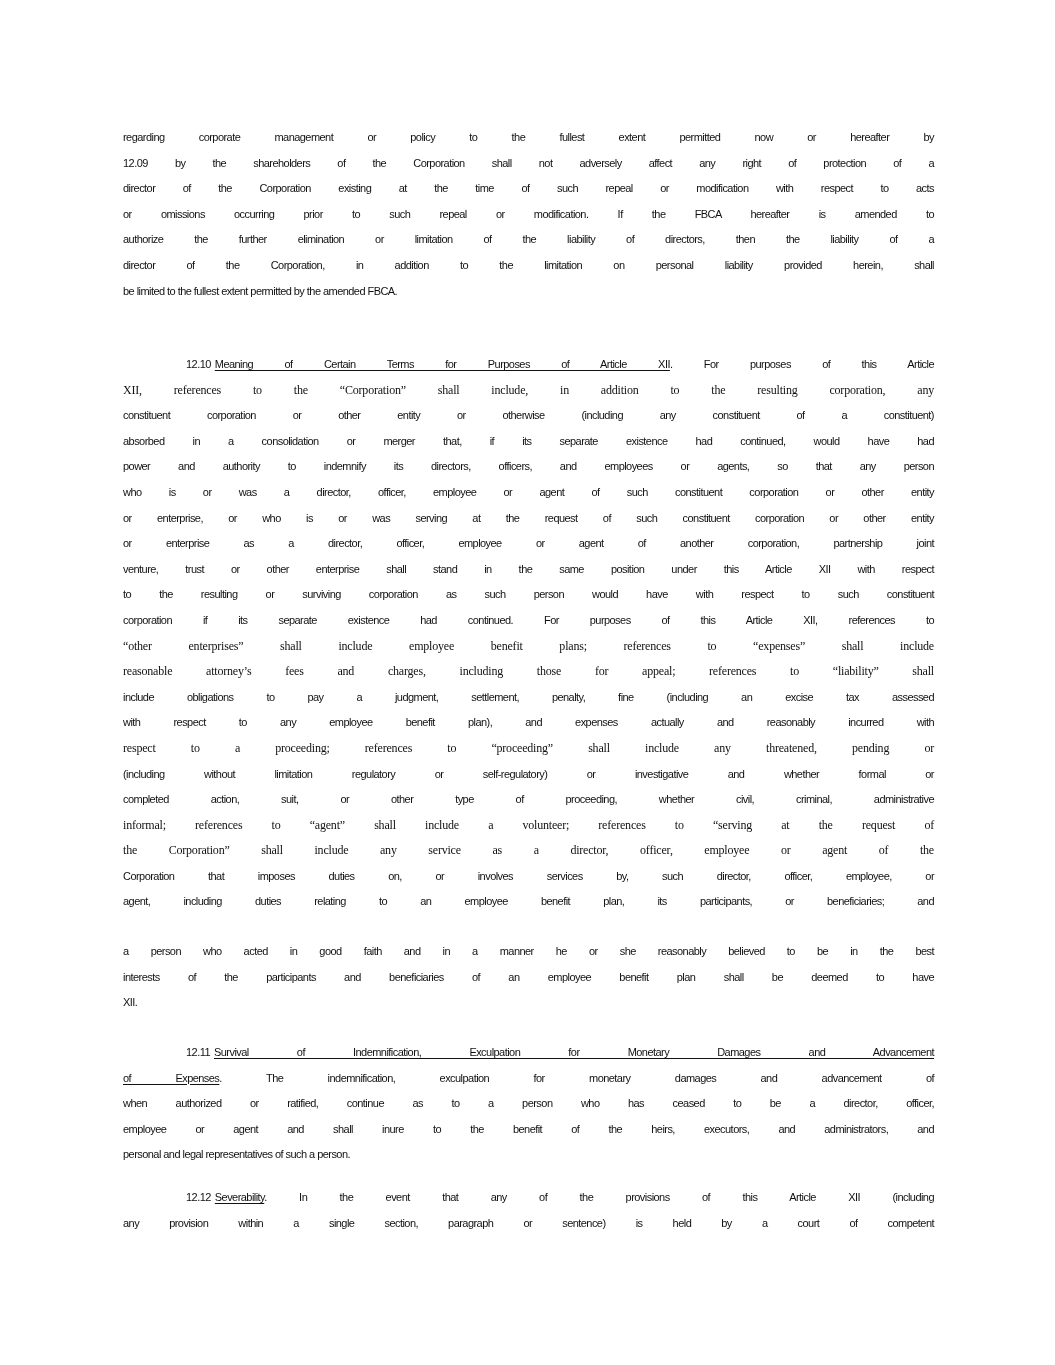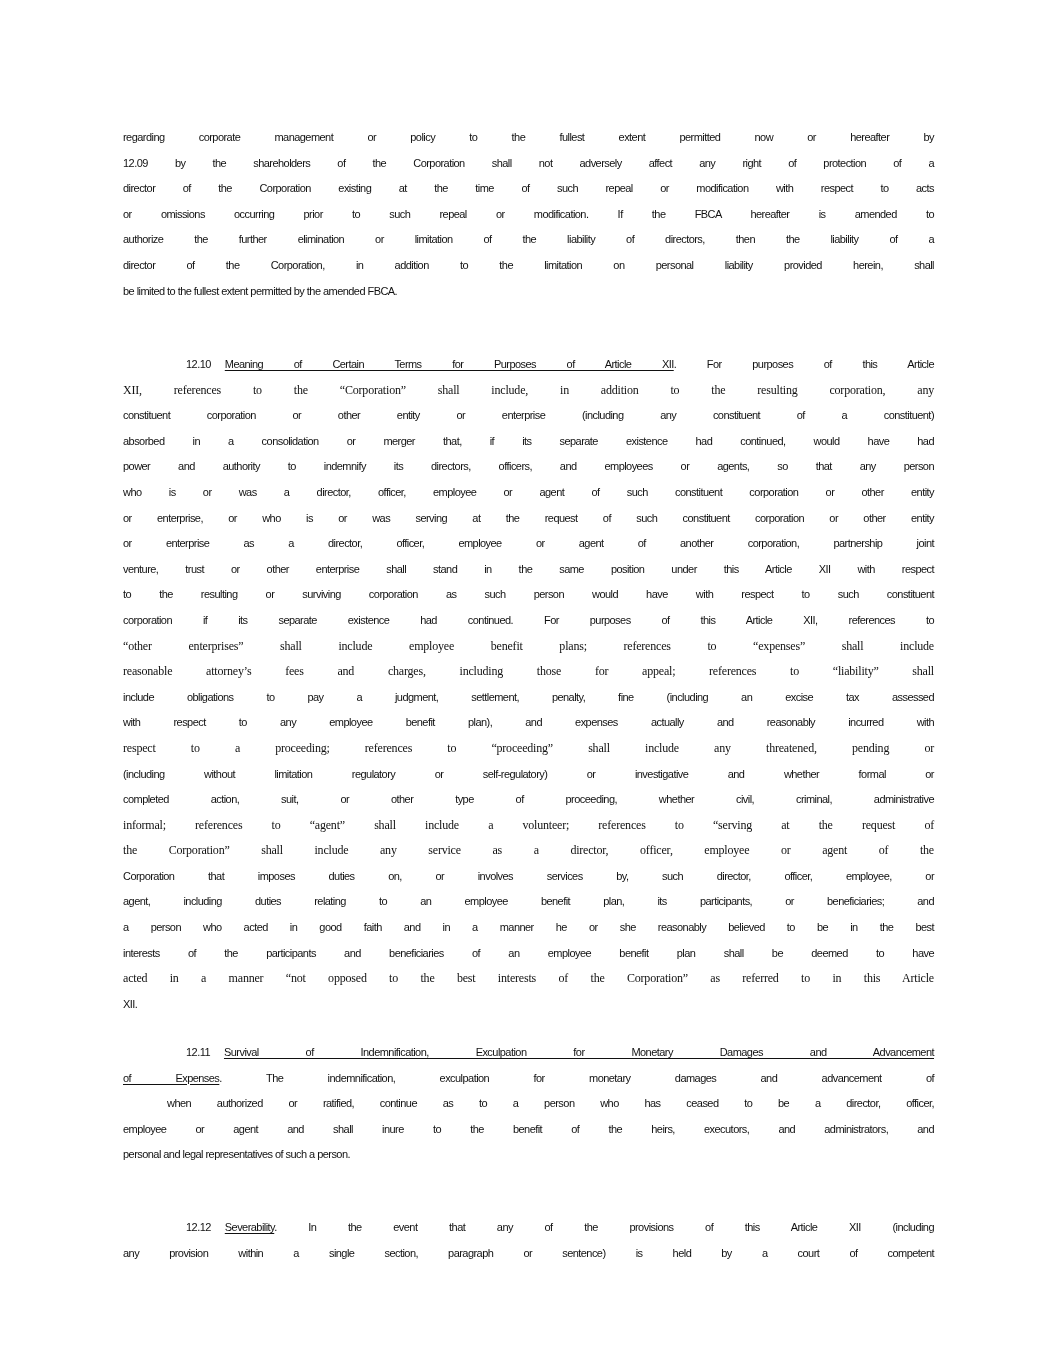--- a/index.html
+++ b/index.html
@@ -11,75 +11,74 @@
   .text-block { position: absolute; left: 123px; width: 811px; }
   .line {
     display: block; height: 25.6px; line-height: 25.6px;
     font-family: Liberation Sans, sans-serif;
     font-size: 11px; white-space: nowrap; text-align: justify;
     text-align-last: justify; letter-spacing: -0.55px;
     transform-origin: left center;
   }
   .line.last { text-align-last: left; }
   .line.serif { font-family: "Liberation Serif", serif; font-size: 12px; letter-spacing: -0.2px; }
-  .sec-num { display: inline-block; margin-left: 63px; margin-right: 14px; }
+  .sec-num { display: inline-block; margin-left: 63px; margin-right: 4px; }
   .heading { text-decoration: underline; text-underline-offset: 2px; }
   #p1 { top: 125px; }
   #p2 { top: 352px; }
   #p3 { top: 1040px; }
-  #p4 { top: 1215px; }
+  #p4 { top: 1185px; }
 </style>
 </head>
 <body>
 
 <div class="page">
 
   <div class="text-block" id="p1">
     <span class="line" style="display: block;">regarding corporate management or policy to the fullest extent permitted now or hereafter by</span>
     <span class="line" style="display: block;">12.09 by the shareholders of the Corporation shall not adversely affect any right of protection of a</span>
     <span class="line" style="display: block;">director of the Corporation existing at the time of such repeal or modification with respect to acts</span>
     <span class="line" style="display: block;">or omissions occurring prior to such repeal or modification. If the FBCA hereafter is amended to</span>
     <span class="line" style="display: block;">authorize the further elimination or limitation of the liability of directors, then the liability of a</span>
     <span class="line" style="display: block;">director of the Corporation, in addition to the limitation on personal liability provided herein, shall</span>
     <span class="line last" style="display: block;">be limited to the fullest extent permitted by the amended FBCA.</span>
   </div>
 
   <div class="text-block" id="p2">
     <span class="line" style="display: block;"><span class="sec-num">12.10</span><span class="heading">Meaning of Certain Terms for Purposes of Article XII</span><span>. For purposes of this Article</span></span>
     <span class="line serif" style="display: block;">XII, references to the “Corporation” shall include, in addition to the resulting corporation, any</span>
-    <span class="line" style="display: block;">constituent corporation or other entity or enterprise (including any constituent of a constituent)</span>
+    <span class="line" style="display: block;">constituent corporation or other entity or otherwise (including any constituent of a constituent)</span>
     <span class="line" style="display: block;">absorbed in a consolidation or merger that, if its separate existence had continued, would have had</span>
     <span class="line" style="display: block;">power and authority to indemnify its directors, officers, and employees or agents, so that any person</span>
     <span class="line" style="display: block;">who is or was a director, officer, employee or agent of such constituent corporation or other entity</span>
     <span class="line" style="display: block;">or enterprise, or who is or was serving at the request of such constituent corporation or other entity</span>
     <span class="line" style="display: block;">or enterprise as a director, officer, employee or agent of another corporation, partnership joint</span>
     <span class="line" style="display: block;">venture, trust or other enterprise shall stand in the same position under this Article XII with respect</span>
     <span class="line" style="display: block;">to the resulting or surviving corporation as such person would have with respect to such constituent</span>
     <span class="line" style="display: block;">corporation if its separate existence had continued. For purposes of this Article XII, references to</span>
     <span class="line serif" style="display: block;">“other enterprises” shall include employee benefit plans; references to “expenses” shall include</span>
     <span class="line serif" style="display: block;">reasonable attorney’s fees and charges, including those for appeal; references to “liability” shall</span>
     <span class="line" style="display: block;">include obligations to pay a judgment, settlement, penalty, fine (including an excise tax assessed</span>
     <span class="line" style="display: block;">with respect to any employee benefit plan), and expenses actually and reasonably incurred with</span>
     <span class="line serif" style="display: block;">respect to a proceeding; references to “proceeding” shall include any threatened, pending or</span>
     <span class="line" style="display: block;">(including without limitation regulatory or self-regulatory) or investigative and whether formal or</span>
     <span class="line" style="display: block;">completed action, suit, or other type of proceeding, whether civil, criminal, administrative</span>
     <span class="line serif" style="display: block;">informal; references to “agent” shall include a volunteer; references to “serving at the request of</span>
     <span class="line serif" style="display: block;">the Corporation” shall include any service as a director, officer, employee or agent of the</span>
     <span class="line" style="display: block;">Corporation that imposes duties on, or involves services by, such director, officer, employee, or</span>
     <span class="line" style="display: block;">agent, including duties relating to an employee benefit plan, its participants, or beneficiaries; and</span>
-    <span class="line" style="display: block;">a person who acted in good faith and in a manner he or she reasonably believed to be in the best</span>
+    <span class="line" style="display: block; margin-top: 24px;">a person who acted in good faith and in a manner he or she reasonably believed to be in the best</span>
     <span class="line" style="display: block;">interests of the participants and beneficiaries of an employee benefit plan shall be deemed to have</span>
-    <span class="line serif" style="display: block;">acted in a manner “not opposed to the best interests of the Corporation” as referred to in this Article</span>
     <span class="line last" style="display: block;">XII.</span>
   </div>
 
   <div class="text-block" id="p3">
     <span class="line" style="display: block;"><span class="sec-num">12.11</span><span class="heading">Survival of Indemnification, Exculpation for Monetary Damages and Advancement</span></span>
     <span class="line" style="display: block;"><span class="heading">of Expenses</span><span>. The indemnification, exculpation for monetary damages and advancement of</span></span>
-    <span class="line" style="display: block; margin-left: 44px;">when authorized or ratified, continue as to a person who has ceased to be a director, officer,</span>
+    <span class="line" style="display: block;">when authorized or ratified, continue as to a person who has ceased to be a director, officer,</span>
     <span class="line" style="display: block;">employee or agent and shall inure to the benefit of the heirs, executors, and administrators, and</span>
     <span class="line last" style="display: block;">personal and legal representatives of such a person.</span>
   </div>
 
   <div class="text-block" id="p4">
     <span class="line" style="display: block;"><span class="sec-num">12.12</span><span class="heading">Severability</span><span>. In the event that any of the provisions of this Article XII (including</span></span>
     <span class="line" style="display: block;">any provision within a single section, paragraph or sentence) is held by a court of competent</span>
   </div>
 
 </div>

